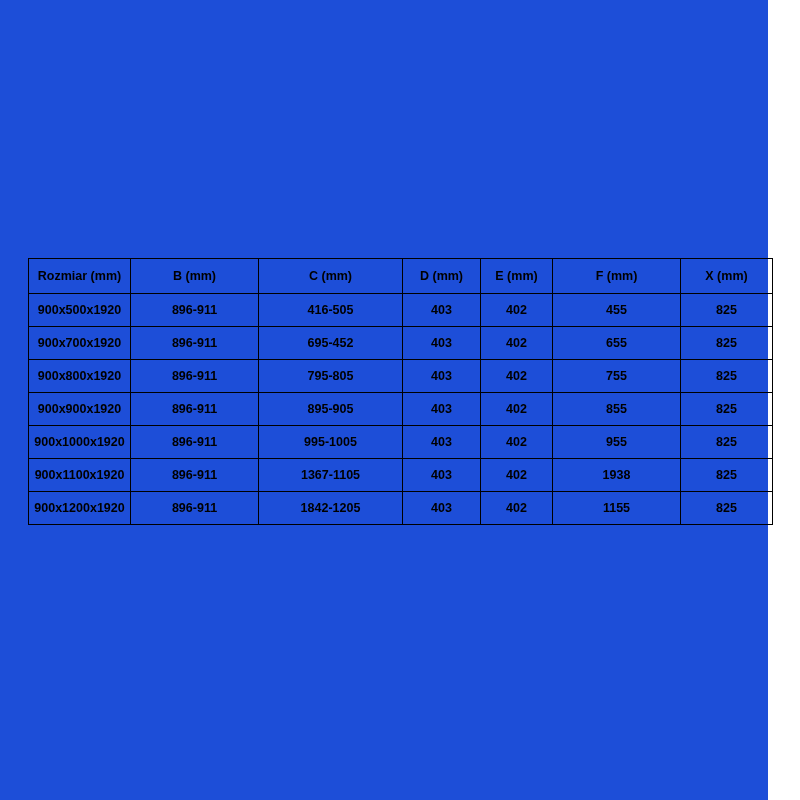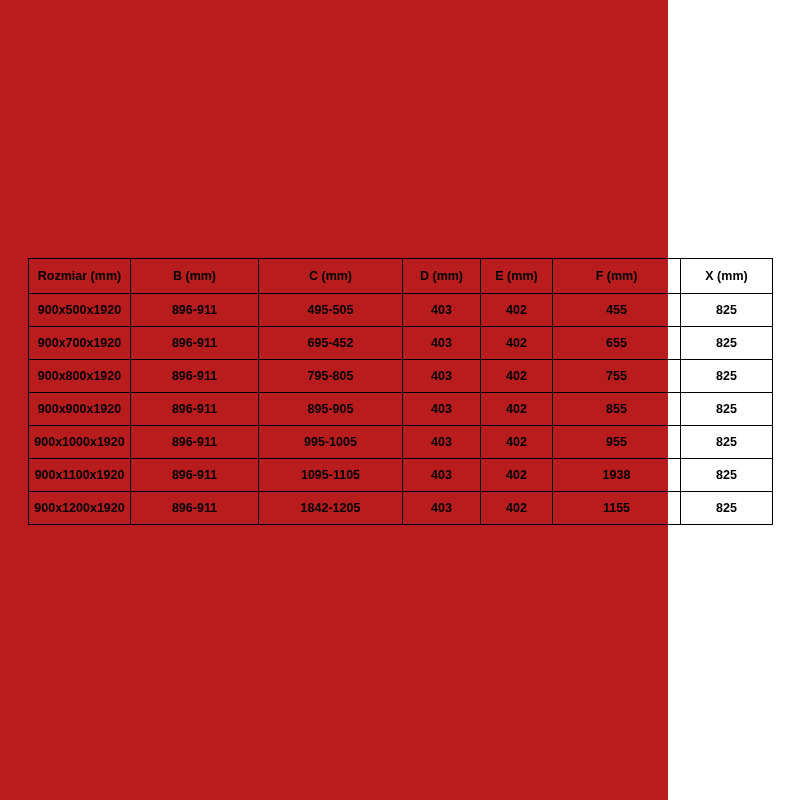--- a/index.html
+++ b/index.html
@@ -8,23 +8,23 @@
     width: 800px;
     height: 800px;
     background: #ffffff;
   }
   body {
     font-family: "Liberation Sans", sans-serif;
     color: #000000;
   }
   .page {
     position: relative;
-    width: 668px;
+    width: 768px;
     height: 800px;
-    background: #b91c1c;
+    background: #1d4ed8;
   }
   .table-wrap {
     position: absolute;
     left: 28px;
     top: 258px;
     width: 744px;
   }
   table.spec {
     border-collapse: collapse;
     width: 744px;
@@ -82,21 +82,21 @@
           <th>D (mm)</th>
           <th>E (mm)</th>
           <th>F (mm)</th>
           <th>X (mm)</th>
         </tr>
       </thead>
       <tbody>
         <tr>
           <td>900x500x1920</td>
           <td>896-911</td>
-          <td>495-505</td>
+          <td>416-505</td>
           <td>403</td>
           <td>402</td>
           <td>455</td>
           <td>825</td>
         </tr>
         <tr>
           <td>900x700x1920</td>
           <td>896-911</td>
           <td>695-452</td>
           <td>403</td>
@@ -127,21 +127,21 @@
           <td>896-911</td>
           <td>995-1005</td>
           <td>403</td>
           <td>402</td>
           <td>955</td>
           <td>825</td>
         </tr>
         <tr>
           <td>900x1100x1920</td>
           <td>896-911</td>
-          <td>1095-1105</td>
+          <td>1367-1105</td>
           <td>403</td>
           <td>402</td>
           <td>1938</td>
           <td>825</td>
         </tr>
         <tr>
           <td>900x1200x1920</td>
           <td>896-911</td>
           <td>1842-1205</td>
           <td>403</td>

